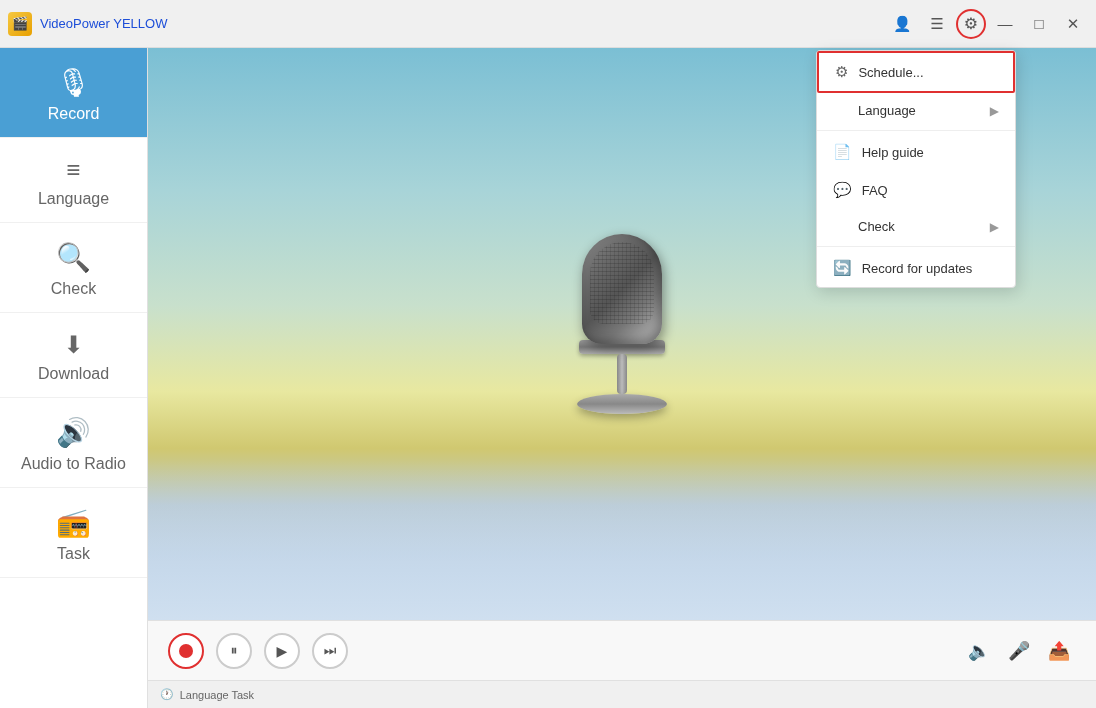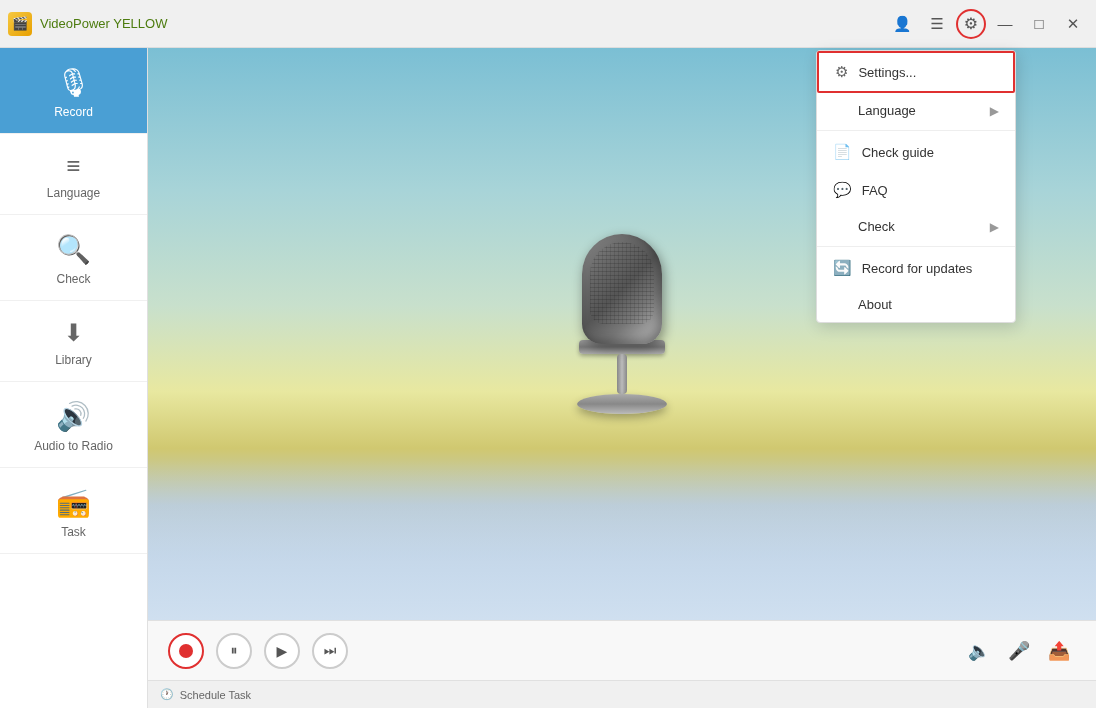--- a/index.html
+++ b/index.html
@@ -17,21 +17,21 @@
     }
     .app-logo {
       width: 24px; height: 24px;
       background: linear-gradient(135deg, #f5c842, #e8a000);
       border-radius: 4px;
       margin-right: 8px;
       display: flex; align-items: center; justify-content: center;
       font-size: 12px; color: #fff; font-weight: bold;
     }
     .app-title {
-      font-size: 13px; color: #4d7c0f; flex: 1;
+      font-size: 13px; color: #1d4ed8; flex: 1;
     }
     .titlebar-controls {
       display: flex; align-items: center; gap: 4px;
     }
     .titlebar-btn {
       width: 30px; height: 30px;
       border: none; background: none;
       cursor: pointer; display: flex; align-items: center; justify-content: center;
       border-radius: 4px; font-size: 15px; color: #555;
     }
@@ -66,21 +66,21 @@
       color: #666;
       font-size: 12px;
     }
     .sidebar-item.active {
       background: #4a9fd4;
       color: #fff;
     }
     .sidebar-item .icon {
       font-size: 28px; margin-bottom: 6px;
     }
-    .sidebar-item .label { font-size: 12px; }
+    .sidebar-item .label { font-size: 16px; }
 
     
     .content-area {
       flex: 1;
       display: flex;
       flex-direction: column;
       position: relative;
     }
 
     
@@ -252,21 +252,21 @@
     <div class="sidebar-item">
       <span class="icon" style="font-size:24px;">≡</span>
       <span class="label">Language</span>
     </div>
     <div class="sidebar-item">
       <span class="icon">🔍</span>
       <span class="label">Check</span>
     </div>
     <div class="sidebar-item">
       <span class="icon" style="font-size:24px;">⬇</span>
-      <span class="label">Library</span>
+      <span class="label">Download</span>
     </div>
     <div class="sidebar-item">
       <span class="icon">🔊</span>
       <span class="label">Audio to Radio</span>
     </div>
     <div class="sidebar-item">
       <span class="icon">📻</span>
       <span class="label">Task</span>
     </div>
   </div>
@@ -305,52 +305,48 @@
           <span>🎤</span>
         </button>
         <button class="player-action-btn">
           <span>📤</span>
         </button>
       </div>
     </div>
 
     <div class="status-bar">
       <span>🕐</span>
-      <span>Schedule Task</span>
+      <span>Language Task</span>
     </div>
 
     <div class="dropdown-menu">
       <div class="menu-item highlighted">
         <span class="menu-icon gear-icon-red">⚙</span>
-        <span>Settings...</span>
+        <span>Schedule...</span>
       </div>
       <div class="menu-item">
         <span class="menu-icon" style="width:15px;"></span>
         <span>Language</span>
         <span class="arrow">▶</span>
       </div>
       <div class="menu-divider"></div>
       <div class="menu-item">
         <span class="menu-icon">📄</span>
-        <span>Check guide</span>
+        <span>Help guide</span>
       </div>
       <div class="menu-item">
         <span class="menu-icon">💬</span>
         <span>FAQ</span>
       </div>
       <div class="menu-item">
         <span class="menu-icon" style="width:15px;"></span>
         <span>Check</span>
         <span class="arrow">▶</span>
       </div>
       <div class="menu-divider"></div>
       <div class="menu-item">
         <span class="menu-icon">🔄</span>
         <span>Record for updates</span>
       </div>
-      <div class="menu-item">
-        <span class="menu-icon" style="width:15px;"></span>
-        <span>About</span>
-      </div>
     </div>
 
   </div>
 </div>
 
 </body></html>

